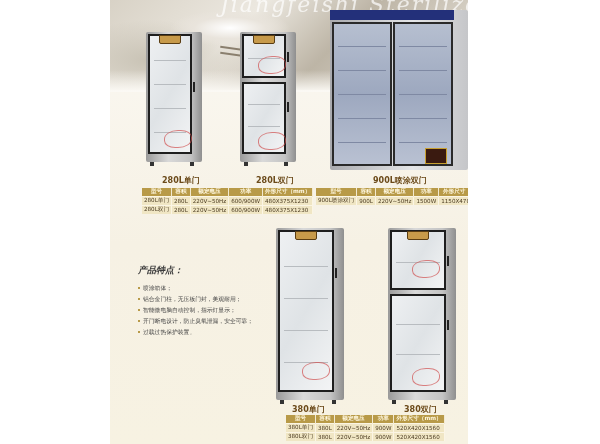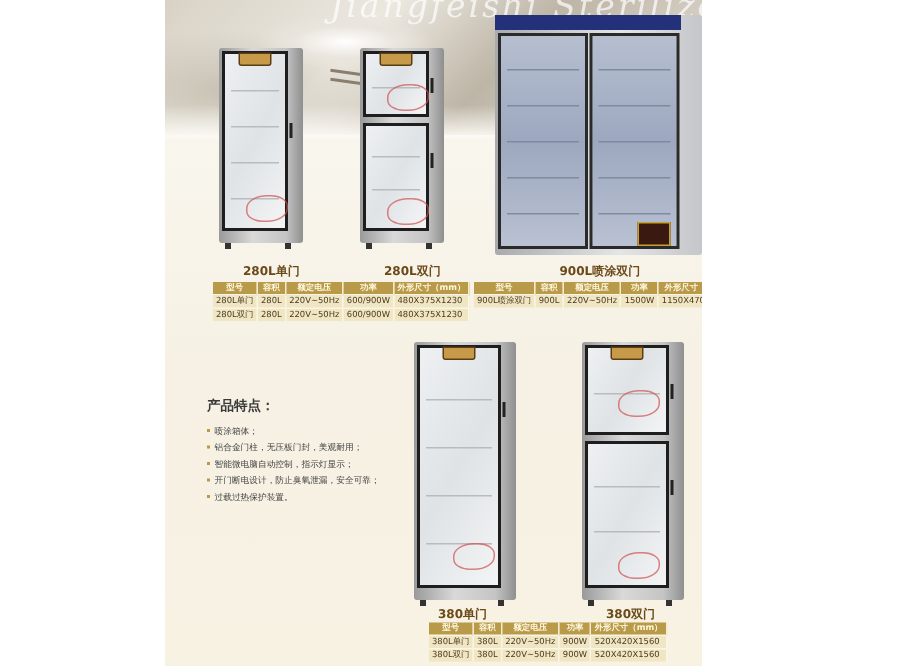--- a/index.html
+++ b/index.html
@@ -37,21 +37,21 @@
   
   .model-label{position:absolute;font-size:8px;font-weight:bold;color:#6b4a1a;white-space:nowrap;}
 
   
   table.spec{position:absolute;border-collapse:collapse;font-size:5.6px;color:#4a3a20;}
   table.spec th{background:#b89a48;color:#fff8e0;font-weight:bold;padding:0 2px;height:7px;border-right:1px solid #f3ead0;white-space:nowrap;}
   table.spec td{background:#f0e6c4;padding:0 2px;height:7px;border-right:1px solid #fbf5e4;white-space:nowrap;}
   table.spec tr+tr td{border-top:1px solid #fbf5e4;}
 
   .features{position:absolute;left:28px;top:264px;}
-  .features h3{margin:0 0 6px 0;font-size:9px;color:#3a3a3a;font-weight:bold;}
+  .features h3{margin:0 0 6px 0;font-size:9px;color:#3a3a3a;font-weight:bold;font-style:italic;}
   .features ul{list-style:none;margin:0;padding:0;}
   .features li{font-size:5.8px;color:#444;line-height:11px;white-space:nowrap;}
   .features li .dot{display:inline-block;width:2px;height:2px;background:#b89a48;margin-right:3px;vertical-align:middle;}
 </style>
 </head>
 <body>
 
 <div class="page">
 
   <div class="banner">

